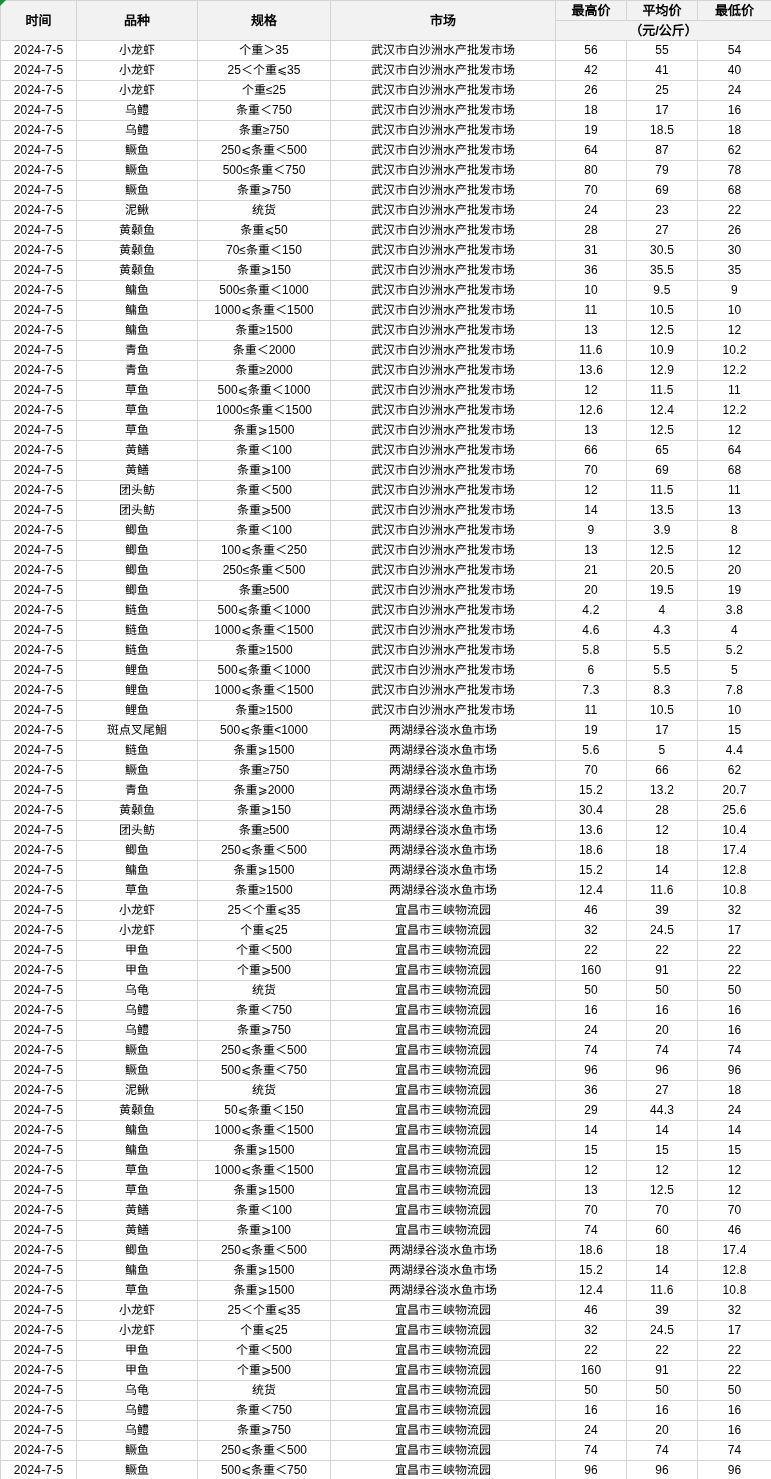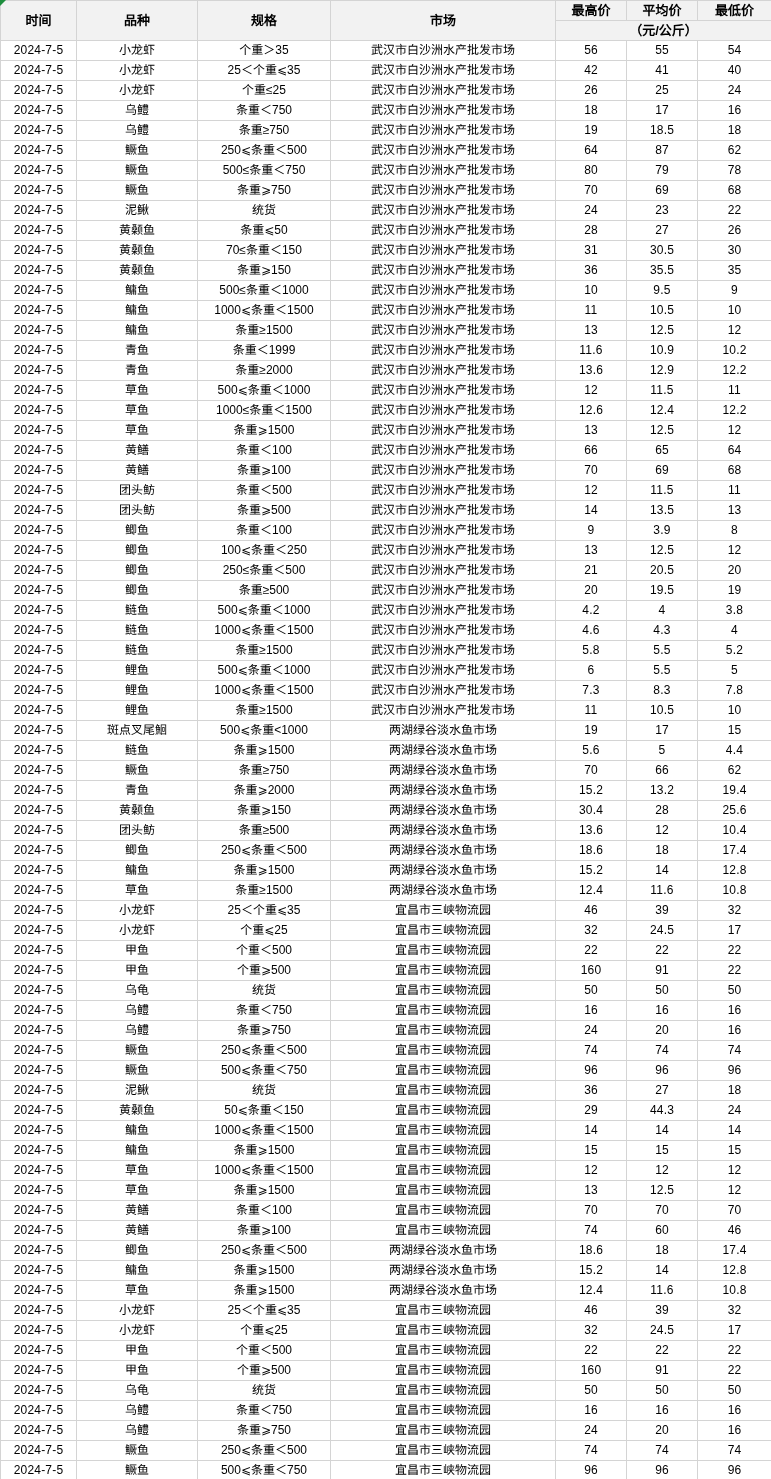--- a/index.html
+++ b/index.html
@@ -210,21 +210,21 @@
       <td>鳙鱼</td>
       <td>条重≥1500</td>
       <td>武汉市白沙洲水产批发市场</td>
       <td class="num">13</td>
       <td class="num">12.5</td>
       <td class="num">12</td>
     </tr>
         <tr>
       <td class="num">2024-7-5</td>
       <td>青鱼</td>
-      <td>条重＜1999</td>
+      <td>条重＜2000</td>
       <td>武汉市白沙洲水产批发市场</td>
       <td class="num">11.6</td>
       <td class="num">10.9</td>
       <td class="num">10.2</td>
     </tr>
         <tr>
       <td class="num">2024-7-5</td>
       <td>青鱼</td>
       <td>条重≥2000</td>
       <td>武汉市白沙洲水产批发市场</td>
@@ -412,21 +412,21 @@
       <td class="num">66</td>
       <td class="num">62</td>
     </tr>
         <tr>
       <td class="num">2024-7-5</td>
       <td>青鱼</td>
       <td>条重⩾2000</td>
       <td>两湖绿谷淡水鱼市场</td>
       <td class="num">15.2</td>
       <td class="num">13.2</td>
-      <td class="num">19.4</td>
+      <td class="num">20.7</td>
     </tr>
         <tr>
       <td class="num">2024-7-5</td>
       <td>黄颡鱼</td>
       <td>条重⩾150</td>
       <td>两湖绿谷淡水鱼市场</td>
       <td class="num">30.4</td>
       <td class="num">28</td>
       <td class="num">25.6</td>
     </tr>

